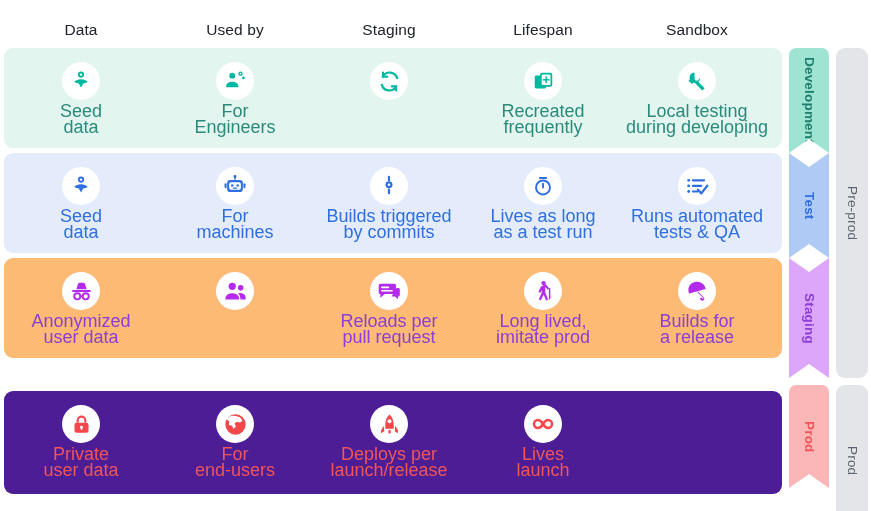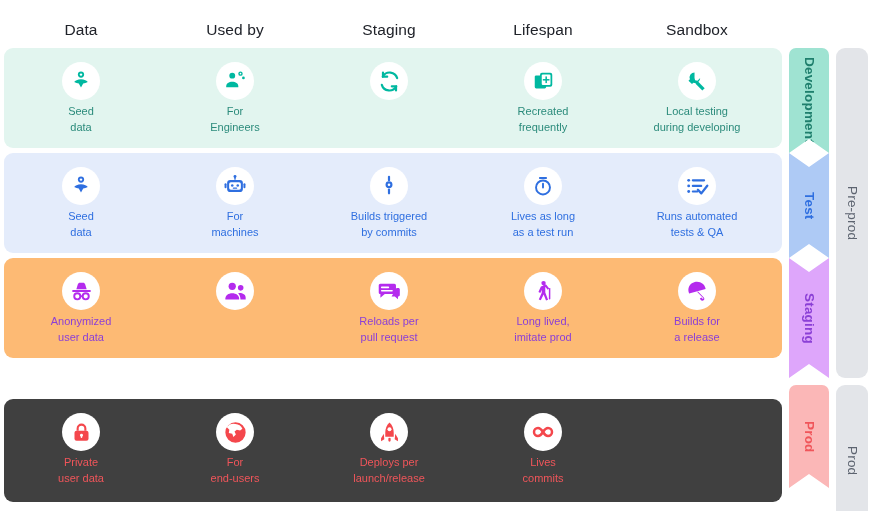--- a/index.html
+++ b/index.html
@@ -20,33 +20,33 @@
   }
 
   
   .row{
     position:absolute;left:4px;width:778px;border-radius:9px;
     box-sizing:border-box;
   }
   .row-dev  {top:48px;height:100px;background:#e2f5ef;}
   .row-test {top:153px;height:100px;background:#e4ecfb;}
   .row-stg  {top:258px;height:100px;background:#fdba74;}
-  .row-prod {top:399px;height:103px;background:#404040;}
+  .row-prod {top:391px;height:103px;background:#4c1d95;}
 
   .cell{position:absolute;top:0;width:154px;height:100%;}
   .cell .bubble{
     position:absolute;left:50%;top:14px;margin-left:-19px;
     width:38px;height:38px;border-radius:50%;
     background:#ffffff;
     display:flex;align-items:center;justify-content:center;
   }
   .cell .bubble svg{display:block;}
   .cell .cap{
     position:absolute;left:0;right:0;top:56px;
-    text-align:center;font-size:11px;line-height:15.5px;
+    text-align:center;font-size:18px;line-height:15.5px;
     white-space:pre-line;
   }
   .row-dev  .cap{color:#2b8b7b;}
   .row-test .cap{color:#2f6fe0;}
   .row-stg  .cap{color:#8b3fd6;}
   .row-prod .cap{color:#f0555a;}
 
   
   .envtrack{position:absolute;left:789px;top:48px;width:40px;height:440px;}
   .env{
@@ -324,21 +324,21 @@
       <div class="cap">Deploys per
 launch/release</div>
     </div>
     <div class="cell" style="left:462px">
       <div class="bubble">
         <svg width="24" height="24" viewBox="0 0 24 24" fill="none" stroke="#f4474c" stroke-width="2.5">
           <path d="M12 12c1.6-2.6 3-4 5-4a4 4 0 0 1 0 8c-2 0-3.4-1.4-5-4-1.6-2.6-3-4-5-4a4 4 0 0 0 0 8c2 0 3.4-1.4 5-4z"></path>
         </svg>
       </div>
       <div class="cap">Lives
-commits</div>
+launch</div>
     </div>
   </div>
 
   <div class="envtrack">
     <div class="env env-dev">
       <span>Development</span>
     </div>
     <div class="env env-test">
       <span>Test</span>
     </div>

